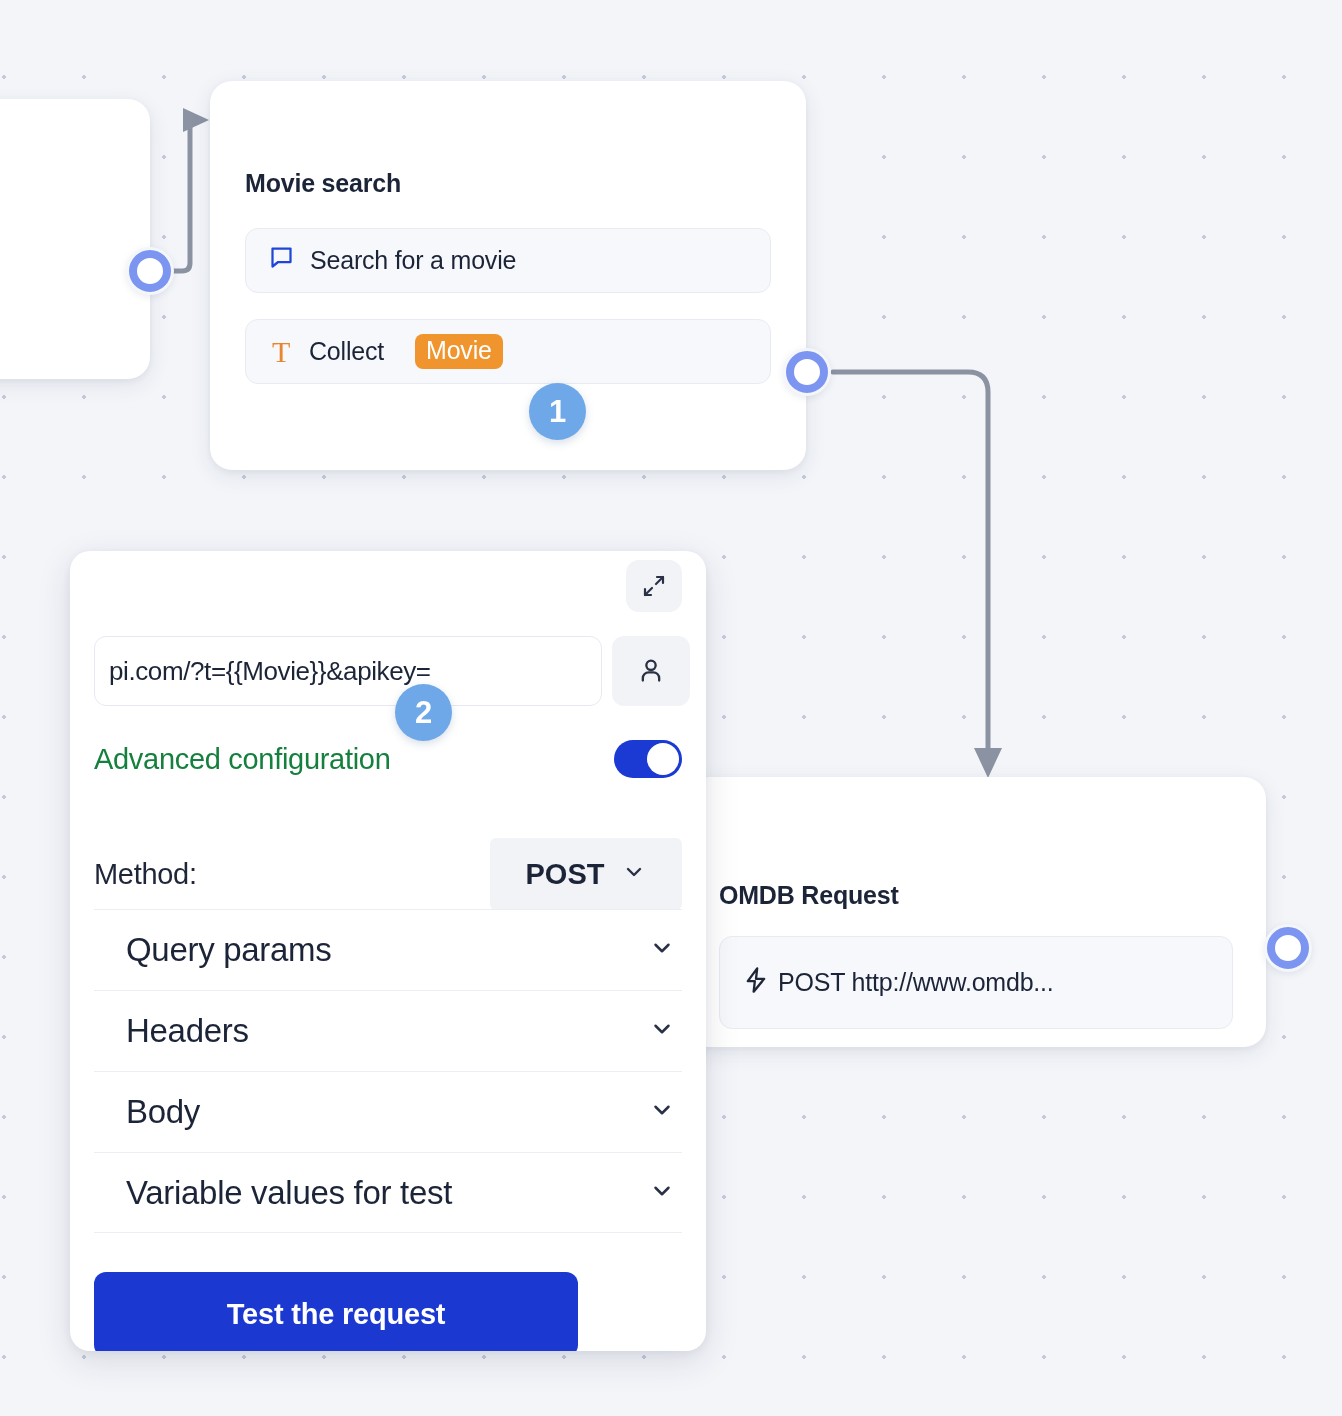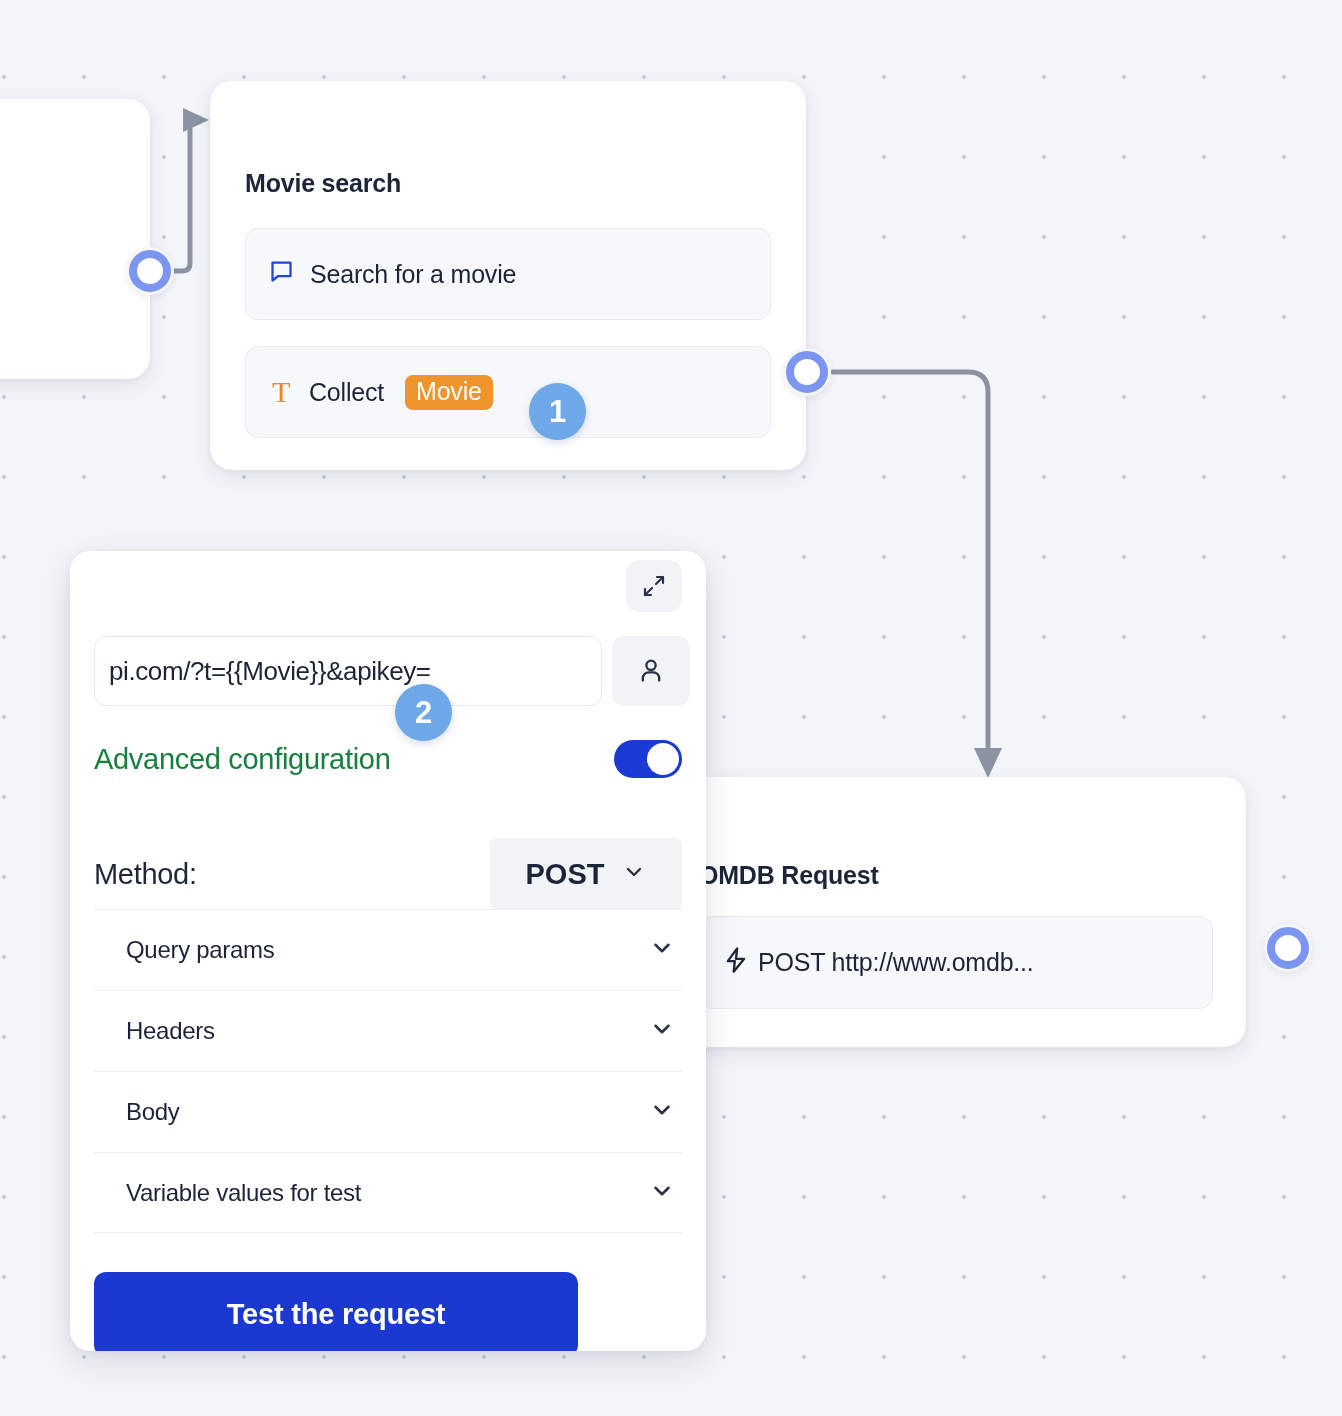--- a/index.html
+++ b/index.html
@@ -68,21 +68,21 @@
   
   #movie-search-node {
     left: 210px;
     top: 81px;
     width: 596px;
     height: 389px;
     padding: 44px 35px;
   }
   #movie-search-node .node-title { margin-bottom: 30px; }
   #movie-search-node .node-field {
-    height: 92px;
+    height: 65px;
     margin-bottom: 26px;
   }
   #movie-search-node .node-field:last-of-type { margin-bottom: 0; }
 
   .icon-chat { flex: 0 0 auto; }
   .icon-text-t {
     flex: 0 0 auto;
     font-family: "Liberation Serif", serif;
     color: #e8862d;
     font-size: 30px;
@@ -91,30 +91,30 @@
     text-align: center;
   }
 
   .var-chip {
     background: #f0952e;
     color: #ffffff;
     border-radius: 8px;
     padding: 4px 11px 6px;
     font-size: 25px;
     line-height: 1;
-    margin-left: 6px;
+    margin-left: 16px;
   }
 
   
   #omdb-node {
-    left: 666px;
+    left: 686px;
     top: 777px;
     width: 580px;
     height: 270px;
-    padding: 40px 33px;
+    padding: 60px 33px;
   }
   #omdb-node .node-title { margin-bottom: 26px; }
   #omdb-node .node-field { height: 93px; gap: 8px; }
 
   
   .port {
     position: absolute;
     width: 48px;
     height: 48px;
     border-radius: 50%;
@@ -272,21 +272,21 @@
   .acc-item {
     height: 81px;
     border-top: 1px solid #eceef3;
     display: flex;
     align-items: center;
     justify-content: space-between;
     padding: 0 7px 0 32px;
     cursor: pointer;
   }
   .acc-item:last-child { border-bottom: 1px solid #eceef3; }
-  .acc-label { font-size: 24px; letter-spacing: -.3px; color: #1c2438; }
+  .acc-label { font-size: 33px; letter-spacing: -.3px; color: #1c2438; }
 
   .test-btn {
     position: absolute;
     left: 24px;
     top: 721px;
     width: 484px;
     height: 85px;
     background: #1b38d0;
     color: #ffffff;
     border: none;

